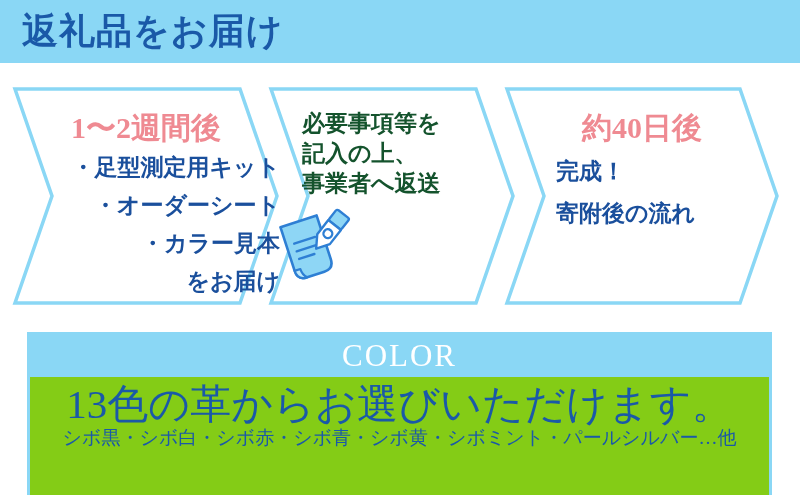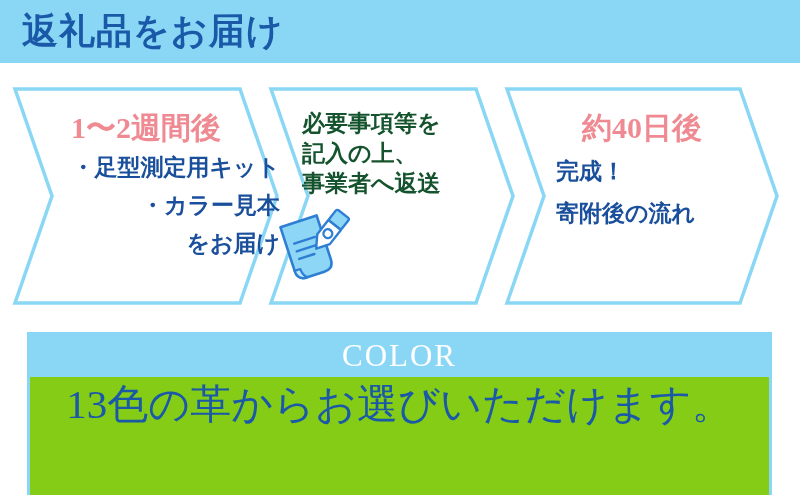--- a/index.html
+++ b/index.html
@@ -167,20 +167,21 @@
 
 <div id="steps">
 
   <div class="chevron" id="chev-1">
     <svg width="268" height="220" viewBox="0 0 268 220">
       <polygon points="3,3 228,3 265,110 228,217 3,217 40,110" fill="none" stroke="#8ad7f5" stroke-width="3.5" stroke-linejoin="miter"></polygon>
     </svg>
     <div class="chev-content">
       <div class="step-heading">1〜2週間後</div>
       <div class="step-body">・足型測定用キット</div>
+      <div class="step-body">・オーダーシート</div>
       <div class="step-body">・カラー見本</div>
       <div class="step-body">　をお届け</div>
     </div>
   </div>
 
   <div class="chevron" id="chev-2">
     <svg width="248" height="220" viewBox="0 0 248 220">
       <polygon points="3,3 208,3 245,110 208,217 3,217 40,110" fill="none" stroke="#8ad7f5" stroke-width="3.5" stroke-linejoin="miter"></polygon>
     </svg>
     <div class="chev-content">
@@ -222,13 +223,14 @@
       <div class="step-body">完成！</div>
       <div class="step-body">寄附後の流れ</div>
     </div>
   </div>
 
 </div>
 
 <div id="color-box">
   <div id="color-header">COLOR</div>
   <div id="color-main">13色の革からお選びいただけます。</div>
+  <div id="color-list">シボ黒・シボ白・シボ赤・シボ青・シボ黄・シボミント・パールシルバー…他</div>
 </div>
 
 </body></html>

